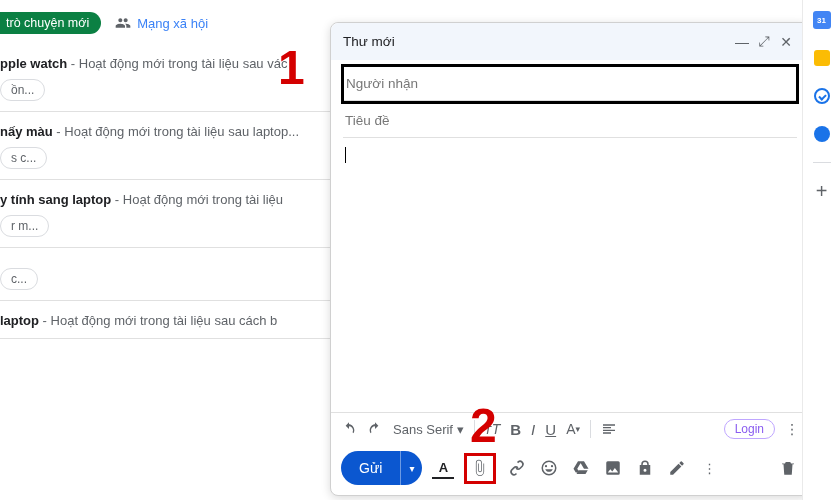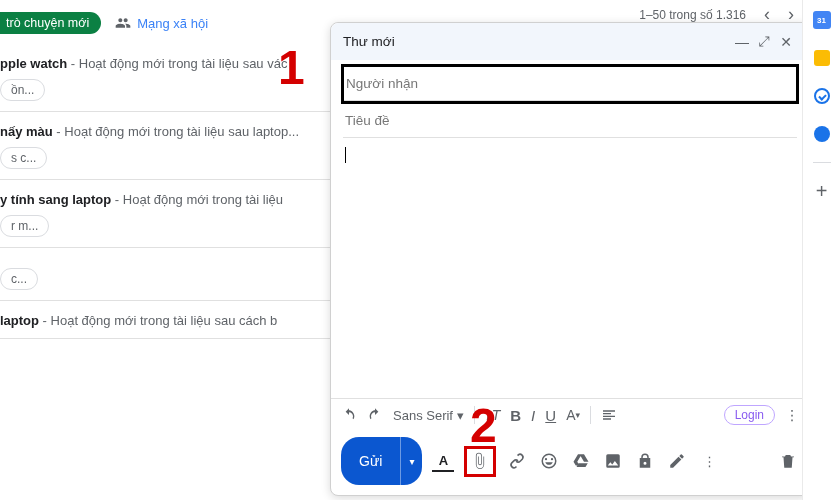--- a/index.html
+++ b/index.html
@@ -125,21 +125,21 @@
     padding: 6px 10px 10px 10px;
     display: flex; align-items: center; gap: 10px;
     color: #5f6368;
   }
   .send-btn {
     background: #0b57d0;
     color: #fff;
     border-radius: 18px;
     display: flex; align-items: stretch;
     overflow: hidden;
-    height: 48px;
+    height: 34px;
   }
   .send-btn .lbl { padding: 0 18px; display:flex; align-items:center; font-size: 14px; font-weight: 500; cursor:pointer; }
   .send-btn .arrow { padding: 0 8px; display:flex; align-items:center; border-left: 1px solid rgba(255,255,255,.4); cursor:pointer; font-size: 10px;}
   .srow-icon { cursor: pointer; display:inline-flex; align-items:center; justify-content:center; width: 22px; height: 22px; }
   .srow-icon svg { width:18px; height:18px; fill:#5f6368; }
   .attach-box { border: 3px solid #d40000; padding: 1px 2px; }
 
   
   .side-panel {
     position: absolute; right: 0; top: 0; bottom: 0;
@@ -200,25 +200,20 @@
       <div class="inbox-item">
         <span class="chip"> c...</span>
       </div>
       <div class="inbox-item">
         <div class="inbox-line"><span class="subj">laptop</span><span class="snip"> - Hoạt động mới trong tài liệu sau cách b</span></div>
       </div>
     </div>
   </div>
 
   <div class="right-col">
-    <div class="top-info">
-      <span>1–50 trong số 1.316</span>
-      <span class="pager-arrow">‹</span>
-      <span class="pager-arrow">›</span>
-    </div>
 
     <div class="compose">
       <div class="compose-header">
         <span>Thư mới</span>
         <span class="sp"></span>
         <span class="hicon">—</span>
         <span class="hicon">⤢</span>
         <span class="hicon">✕</span>
       </div>
 

